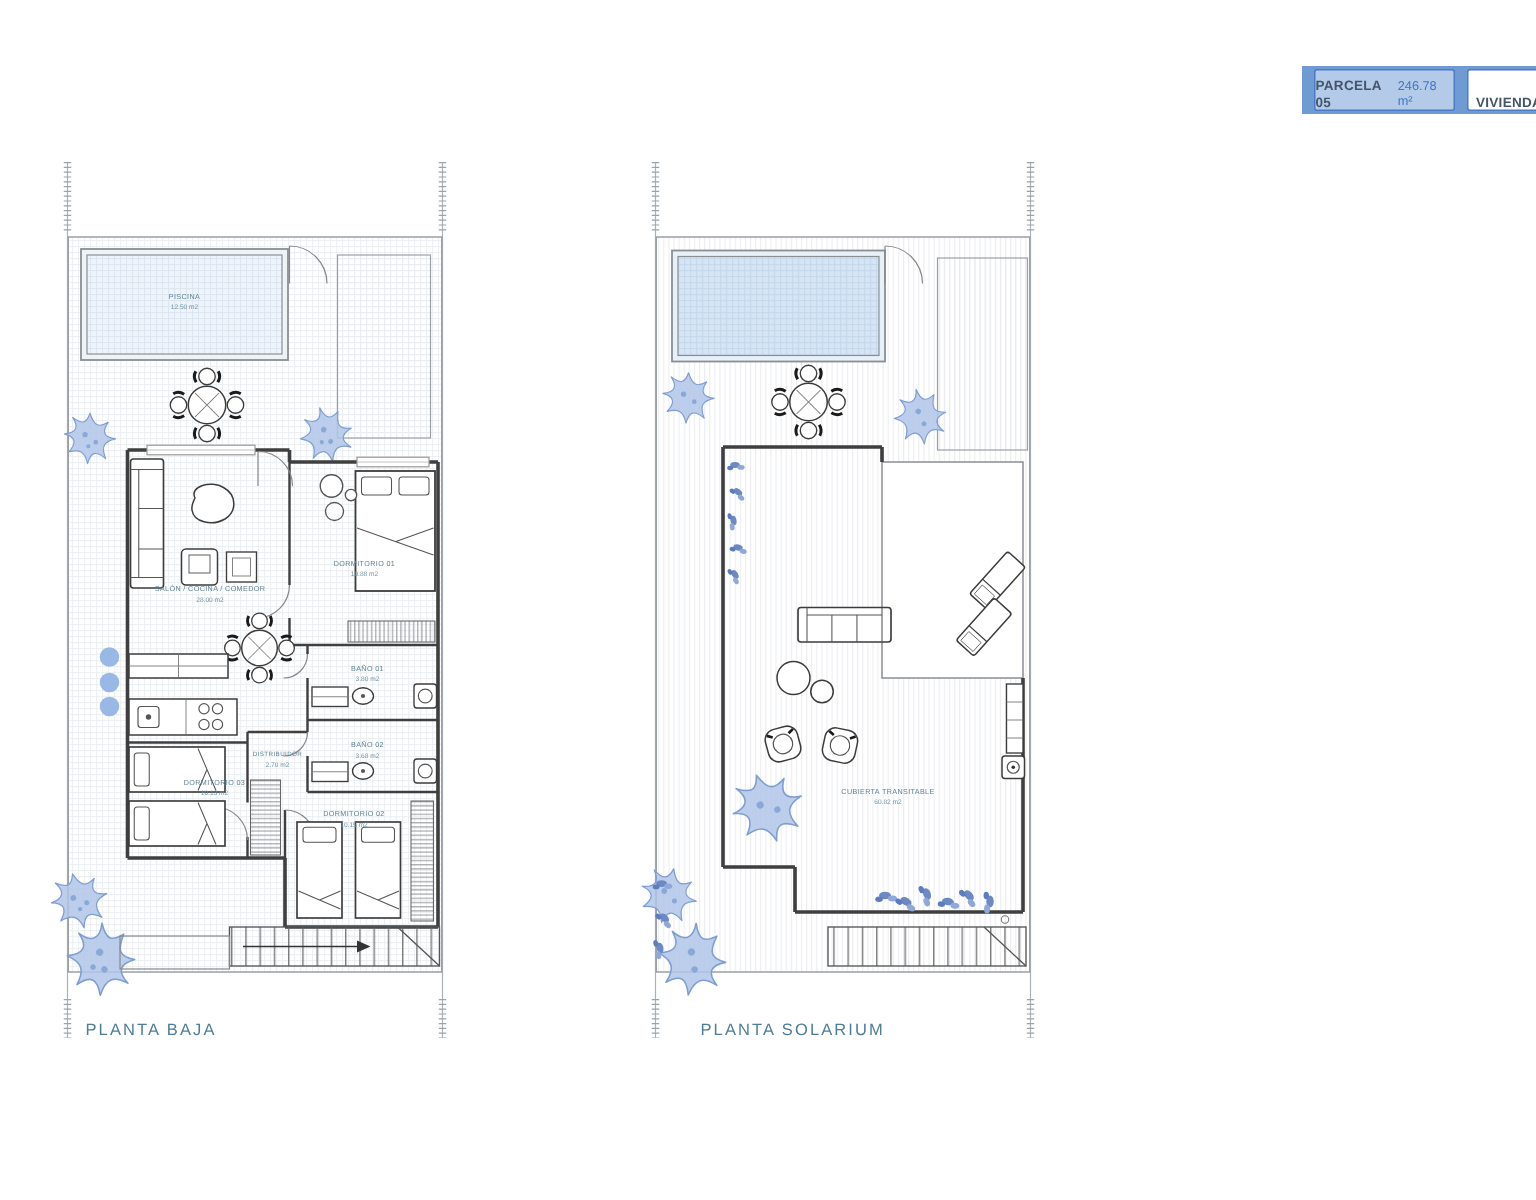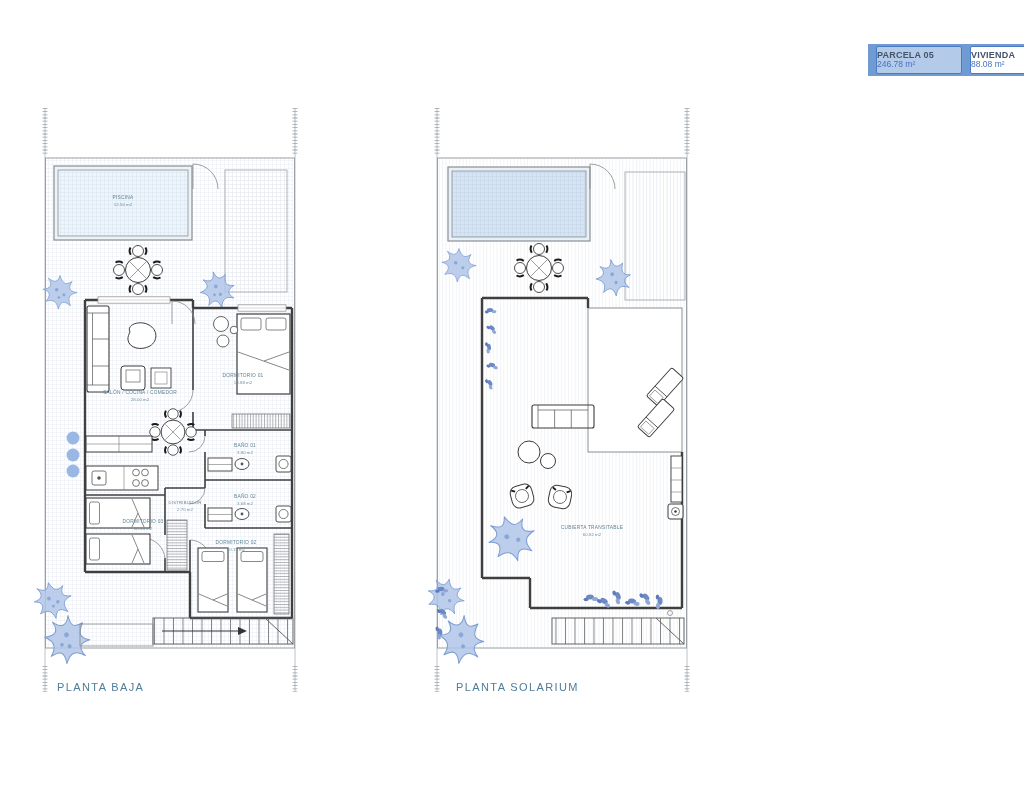--- a/index.html
+++ b/index.html
@@ -3,21 +3,21 @@
 <meta charset="utf-8">
 <style>
   html,body{margin:0;padding:0;background:#fff;}
   .page{position:relative;width:1024px;height:800px;background:#ffffff;overflow:hidden;
         font-family:"Liberation Sans",sans-serif;}
   svg{position:absolute;overflow:visible;}
   
   .titlebar{position:absolute;left:868px;top:44px;width:200px;height:32px;
             background:#6f9bd2;display:flex;align-items:center;gap:8px;padding-left:8px;box-sizing:border-box;}
   .tbox{height:26px;min-width:84px;border:1.4px solid #4a7bc4;border-radius:2px;
-        display:flex;flex-direction:column;align-items:flex-start;justify-content:center;line-height:1.15;}
+        display:flex;flex-direction:row;align-items:flex-end;justify-content:center;line-height:1.15;}
   .tbox.parcela{background:#b3cbe9;}
   .tbox.vivienda{background:#ffffff;width:92px;}
   .tbox-title{font-size:9px;font-weight:bold;color:#44546a;letter-spacing:.2px;}
   .tbox-area{font-size:8.5px;color:#4472c4;}
   
   .plan-label{position:absolute;font-size:11px;color:#4e7d99;letter-spacing:1.4px;font-weight:normal;}
   
   .rlabel{font-family:"Liberation Sans",sans-serif;font-size:4.8px;fill:#5f8296;
           text-anchor:middle;letter-spacing:.25px;}
   .rlabel2{font-family:"Liberation Sans",sans-serif;font-size:4.4px;fill:#6f93a6;text-anchor:middle;}
@@ -364,15 +364,15 @@
       <circle cx="238" cy="513" r="2.5" fill="none" stroke="#777" stroke-width="0.7"></circle>
     </g>
 
     <g>
       <text class="rlabel" x="160" y="429">CUBIERTA TRANSITABLE</text>
       <text class="rlabel2" x="160" y="436">60.82 m2</text>
     </g>
   </svg>
 
   <div class="plan-label" style="left:57px;top:681px;text-align:center;">PLANTA BAJA</div>
-  <div class="plan-label" style="left:456px;top:681px;">PLANTA SOLARIUM</div>
+  <div class="plan-label" style="left:467px;top:681px;">PLANTA SOLARIUM</div>
 
 </div>
 
 </body></html>

